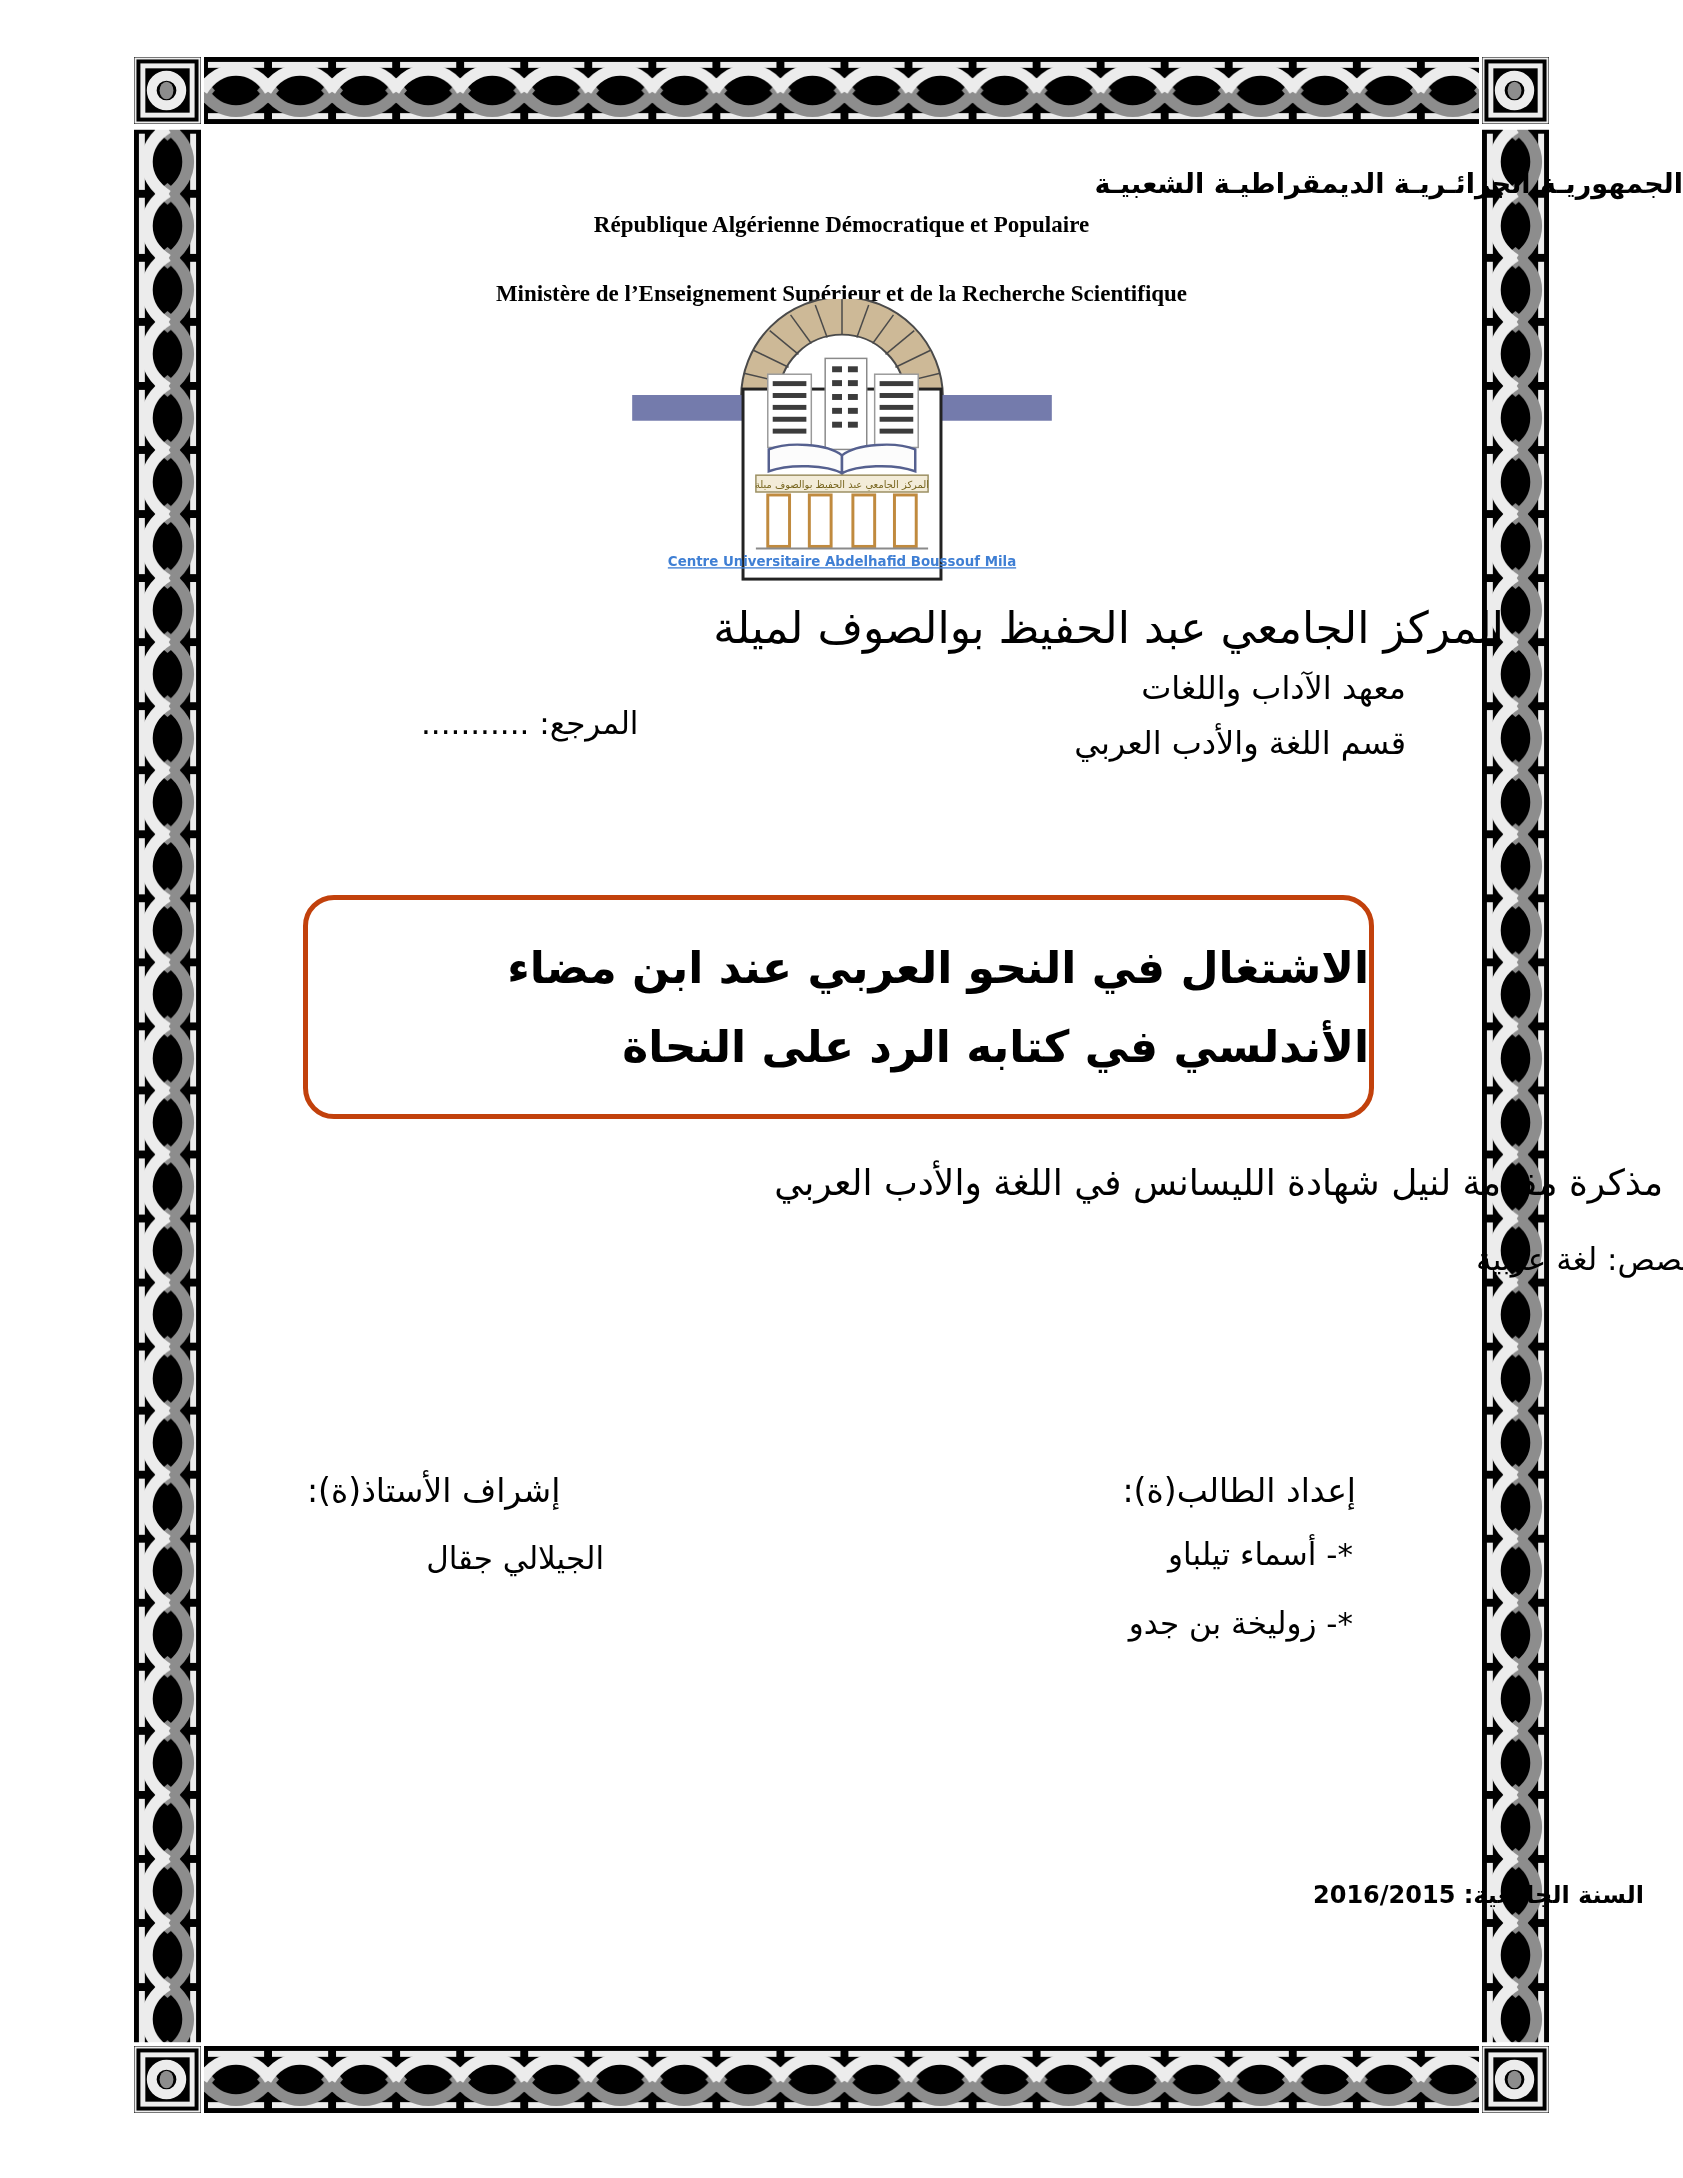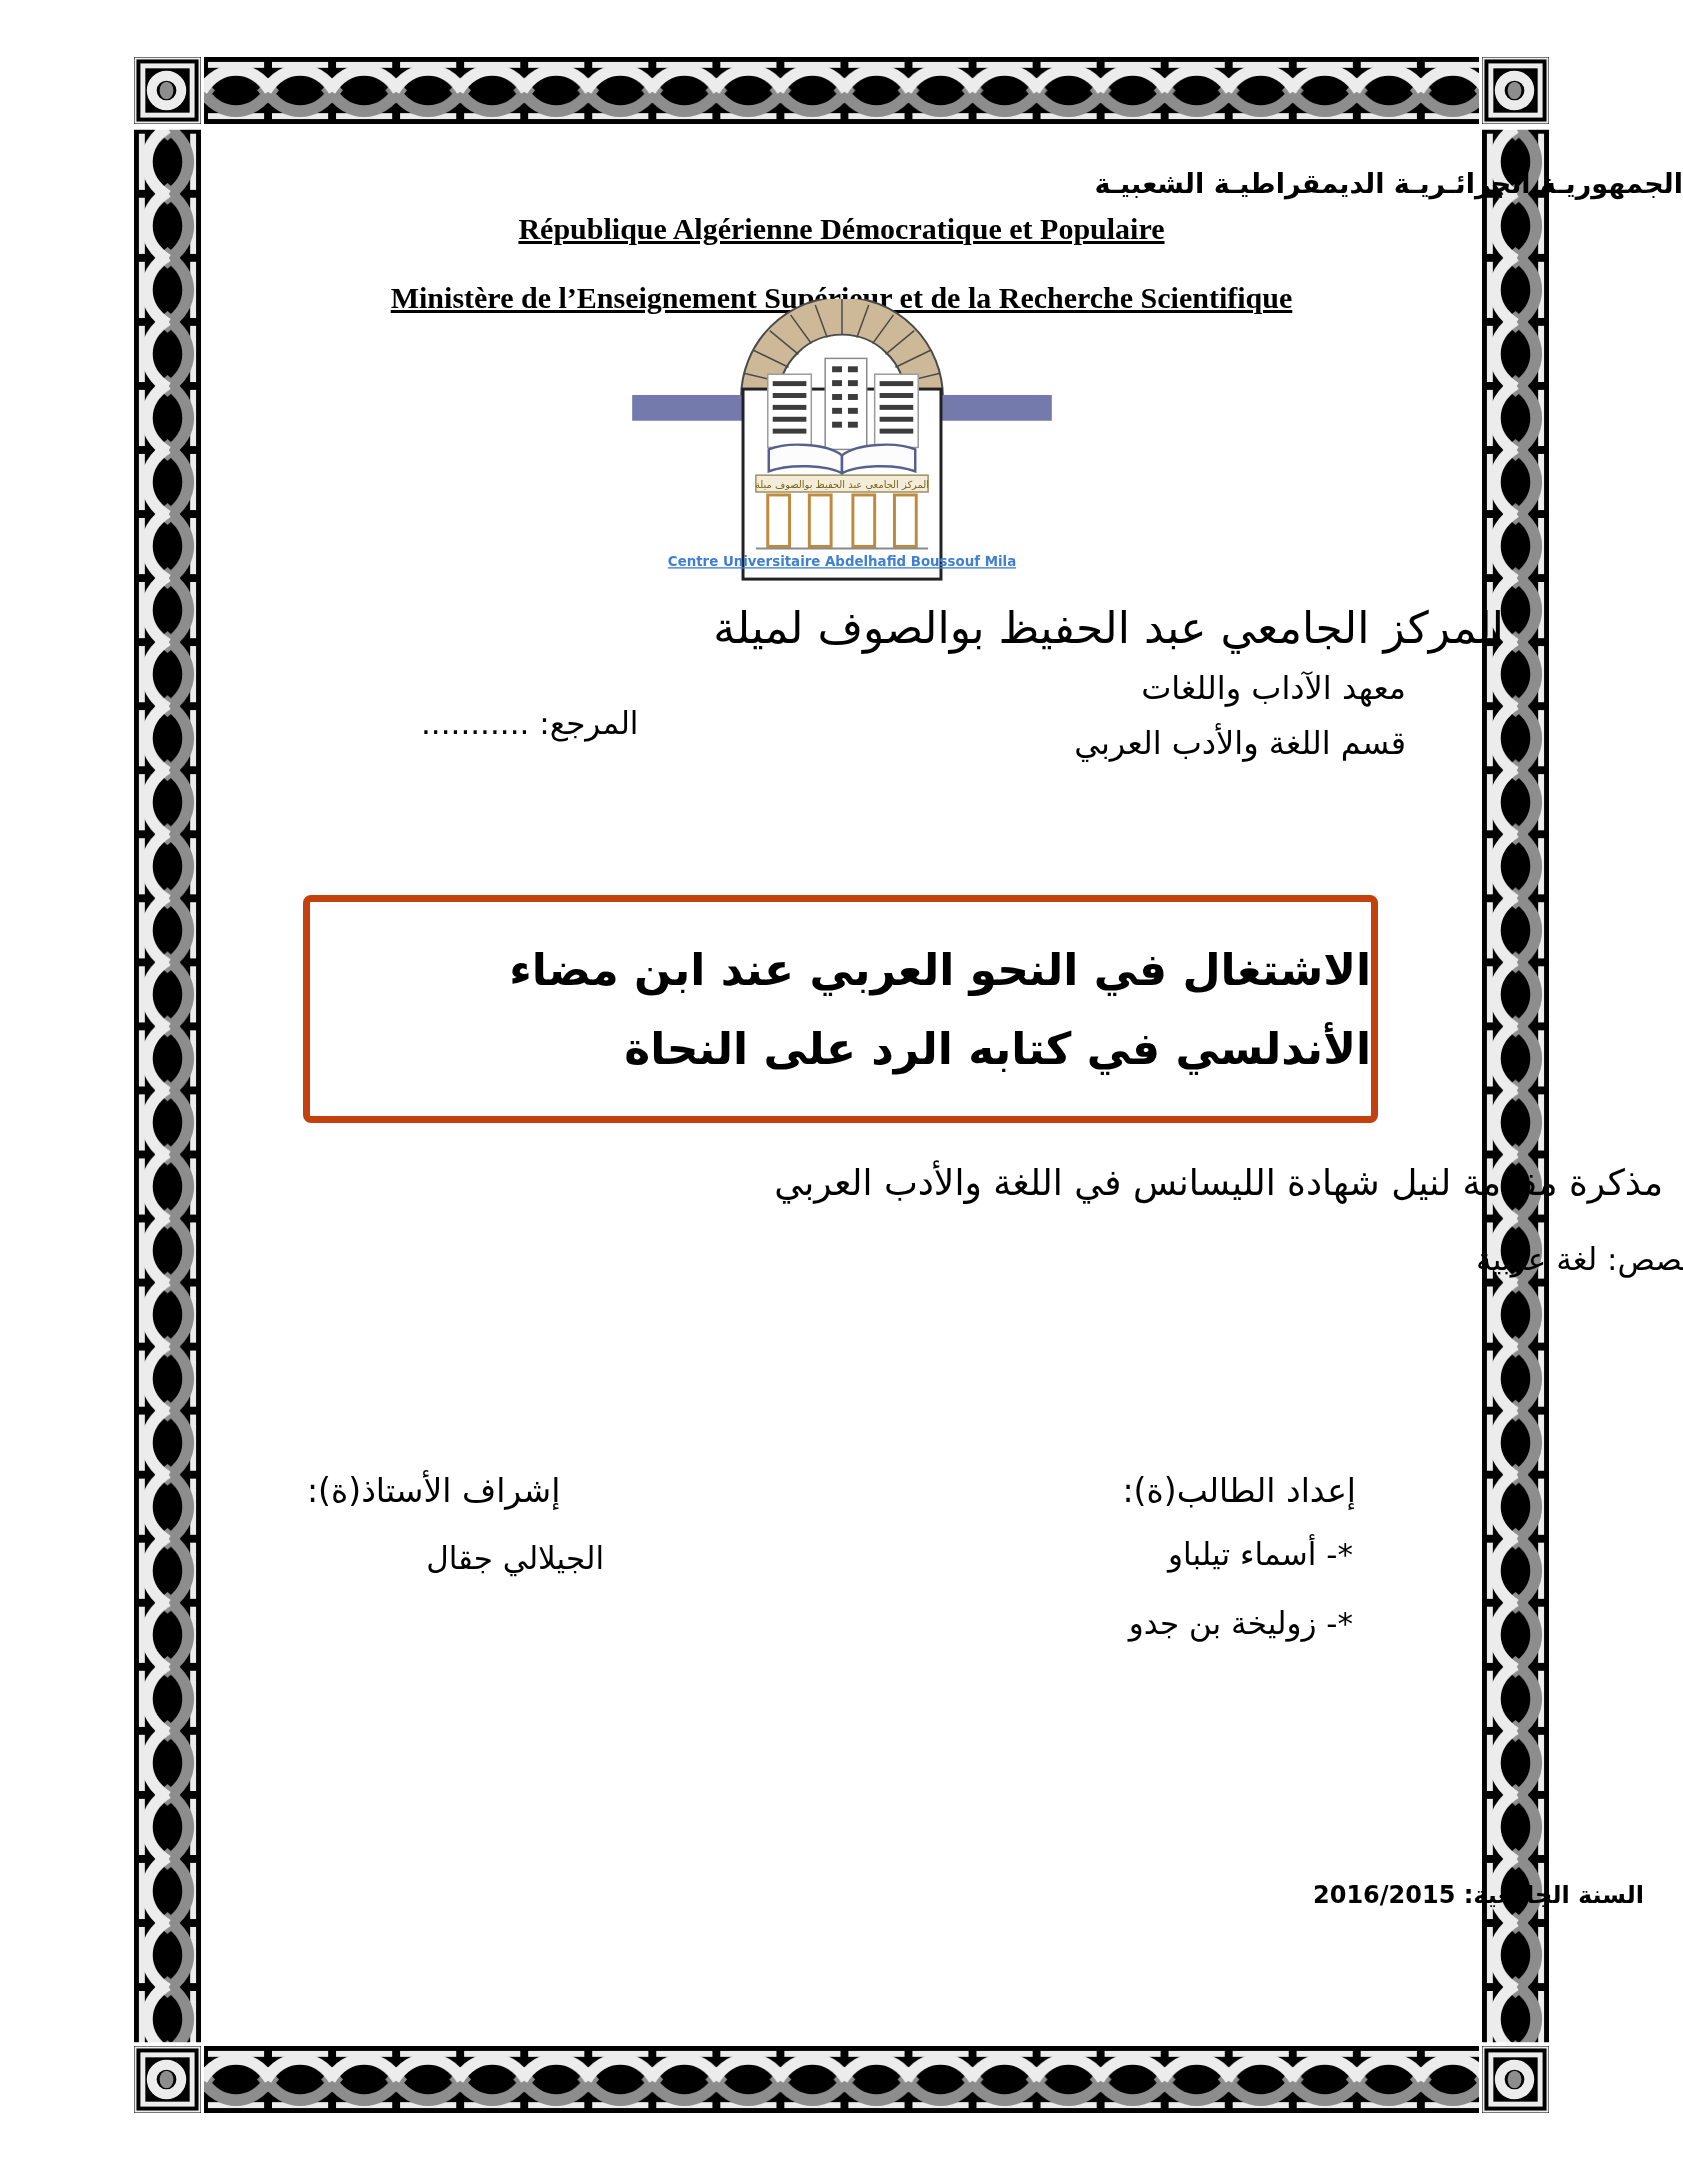--- a/index.html
+++ b/index.html
@@ -2,25 +2,25 @@
 <html><head>
 <meta charset="utf-8">
 <style>
   html,body{margin:0;padding:0;background:#ffffff;}
   .page{position:relative;width:1683px;height:2178px;background:#ffffff;overflow:hidden;
         font-family:"DejaVu Sans",sans-serif;color:#000;}
   .abs{position:absolute;}
   .ctr{text-align:center;}
   .ar{direction:rtl;text-align:right;}
   .hdr-ar{font-weight:bold;font-size:27px;letter-spacing:0;}
-  .hdr-fr{font-weight:bold;font-size:30px;font-family:"Liberation Serif",serif;text-decoration:underline;}
+  .hdr-fr{font-weight:bold;font-size:23px;font-family:"Liberation Serif",serif;}
   .big-name{font-size:44px;}
   .inst{font-size:32px;}
   .ref{font-size:31px;margin-top:32px;}
-  .title-box{border:7px solid #c2410c;border-radius:8px;}
+  .title-box{border:5px solid #c2410c;border-radius:31px;}
   .title-line{font-weight:bold;font-size:44px;line-height:79px;}
   .desc{font-size:36px;}
   .spec{font-size:31px;margin-left:48px;}
   .plabel{font-size:33px;}
   .pname{font-size:31px;}
   .year{font-weight:bold;font-size:24px;padding-left:20px;}
   svg text{font-family:"DejaVu Sans",sans-serif;}
 </style>
 </head>
 <body>

